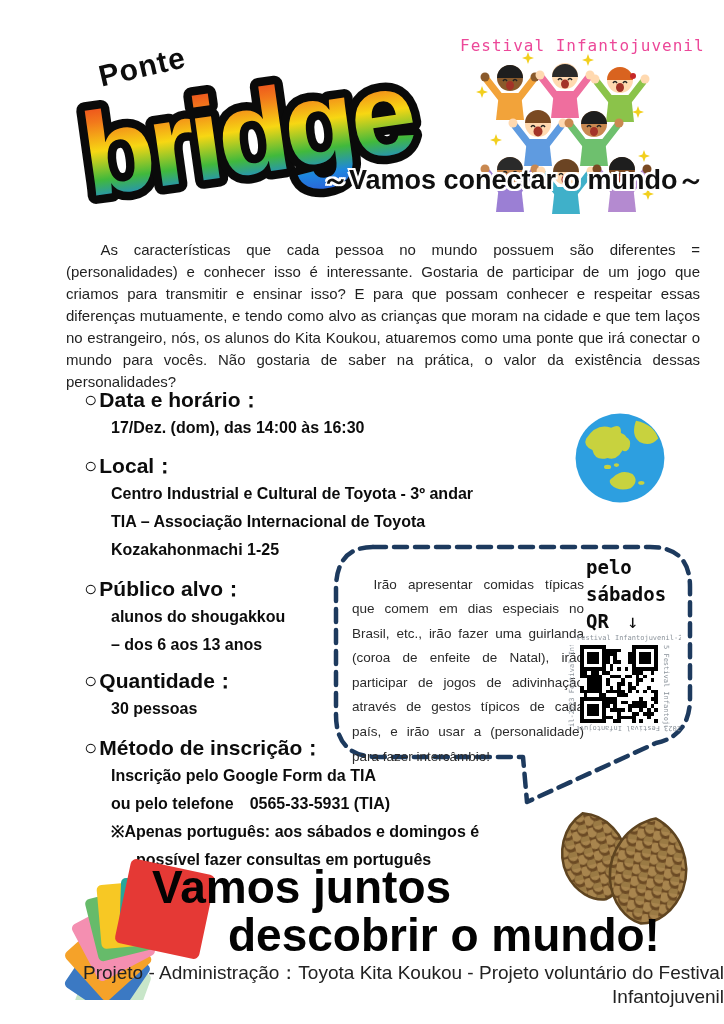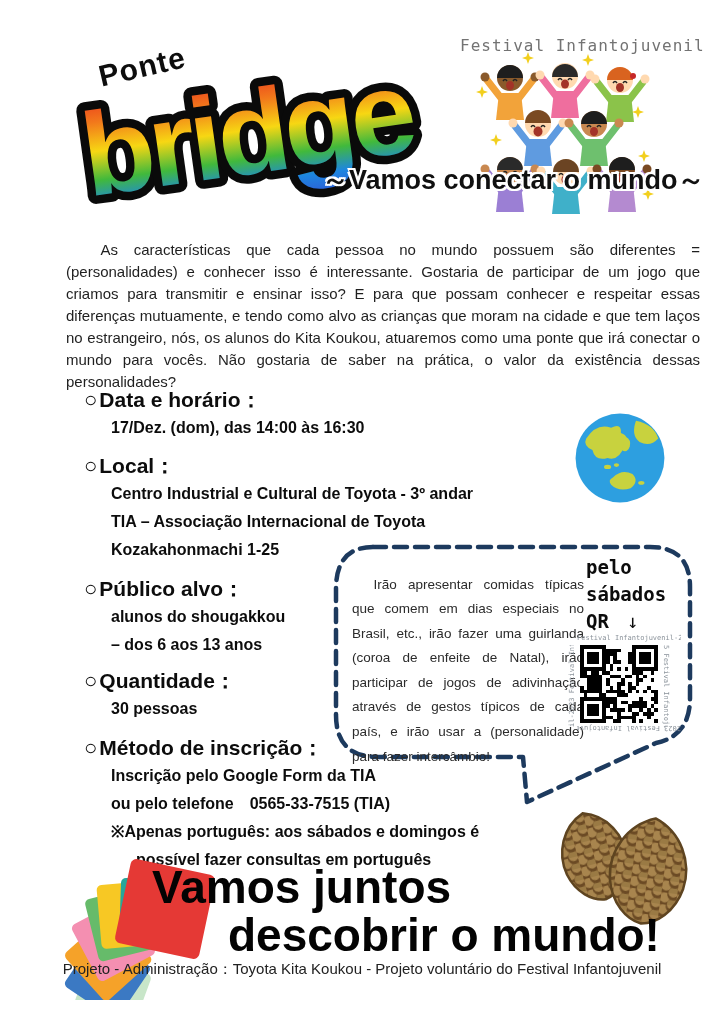--- a/index.html
+++ b/index.html
@@ -7,21 +7,21 @@
         font-family:"Liberation Sans",sans-serif;overflow:hidden;color:#1a1a1a;}
 
   
   .bridge-svg{position:absolute;left:20px;top:34px;width:452px;height:192px;}
   .bridge-text{font-family:"Liberation Sans",sans-serif;font-weight:bold;font-size:118px;
                letter-spacing:-5px;fill:url(#rbgrad);stroke:#0a0a0a;stroke-width:17px;
                paint-order:stroke;stroke-linejoin:round;}
   .ponte{position:absolute;left:98px;top:50px;font-size:30px;font-weight:bold;color:#0d0d0d;
          transform:rotate(-13deg);letter-spacing:1px;}
   .festival-label{position:absolute;left:460px;top:36px;font-family:"DejaVu Sans Mono",monospace;
-                  font-size:16px;color:#737373;letter-spacing:1px;white-space:nowrap;}
+                  font-size:16px;color:#ec4899;letter-spacing:1px;white-space:nowrap;}
   .children-svg{position:absolute;left:468px;top:52px;width:186px;height:164px;}
   .subtitle{position:absolute;left:322px;top:162px;font-size:27px;font-weight:bold;color:#101010;
             white-space:nowrap;
             text-shadow:-2px -2px 0 #fff,2px -2px 0 #fff,-2px 2px 0 #fff,2px 2px 0 #fff,0 2px 0 #fff,0 -2px 0 #fff;}
 
   
   .intro{position:absolute;left:66px;top:224px;width:634px;font-size:15px;line-height:22px;
          text-align:justify;text-indent:2.3em;color:#1f1f1f;}
 
   
@@ -49,21 +49,21 @@
   .qr-cap-left{left:568px;top:645px;height:82px;writing-mode:vertical-rl;transform:rotate(180deg);}
   .qr-grid{position:absolute;left:580px;top:645px;width:78px;height:78px;background:#fff;
            display:grid;grid-template-columns:repeat(21,1fr);grid-auto-rows:1fr;}
   .qr-grid .qm{background:#000;}
 
   
   .fan-svg{position:absolute;left:34px;top:850px;width:212px;height:150px;}
   .pinecone-svg{position:absolute;left:543px;top:790px;width:168px;height:142px;}
   .slogan1{position:absolute;left:152px;top:860px;font-size:46px;font-weight:bold;color:#030303;white-space:nowrap;}
   .slogan2{position:absolute;left:228px;top:908px;font-size:46px;font-weight:bold;color:#030303;white-space:nowrap;}
-  .footer{position:absolute;left:0;right:0;top:960px;text-align:center;font-size:15px;color:#222;}
+  .footer{position:absolute;left:0;right:0;top:960px;text-align:right;font-size:19px;color:#222;}
 </style>
 </head>
 <body>
 
 <div class="page">
 
   <svg class="bridge-svg" viewBox="0 0 452 192">
     <defs>
       <linearGradient id="rbgrad" x1="0" y1="0" x2="0" y2="1">
         <stop offset="0" stop-color="#e8251f"></stop>
@@ -244,21 +244,21 @@
       </div>
     <div class="sec-line">30 pessoas</div>
   </div>
 
   <div class="sec" style="top:734px">
     <div class="sec-label">
         <span class="sec-bullet">○</span>
         <span>Método de inscrição：</span>
       </div>
     <div class="sec-line">Inscrição pelo Google Form da TIA</div>
-    <div class="sec-line">ou pelo telefone　0565-33-7515 (TIA)</div>
+    <div class="sec-line">ou pelo telefone　0565-33-5931 (TIA)</div>
     <div class="sec-line">※Apenas português: aos sábados e domingos é</div>
     <div class="sec-line indent2">possível fazer consultas em português</div>
   </div>
 
   <svg class="globe-svg" viewBox="0 0 108 108">
     <circle cx="54" cy="54" r="50" fill="#2d9fe0"></circle>
     <path d="M16 32 Q28 14 44 20 Q56 14 55 26 Q66 30 59 40 Q53 58 40 54 Q26 58 23 45 Q12 40 16 32 Z" fill="#c8d23e"></path>
     <path d="M60 30 q7 3 5 11 q-3 8 -9 4 q2 -8 4 -15 Z" fill="#c8d23e"></path>
     <path d="M72 12 Q92 16 97 32 Q88 42 76 36 Q66 28 72 12 Z" fill="#c8d23e"></path>
     <path d="M46 76 Q56 66 68 72 Q76 80 66 88 Q52 92 44 84 Q40 79 46 76 Z" fill="#c8d23e"></path>

